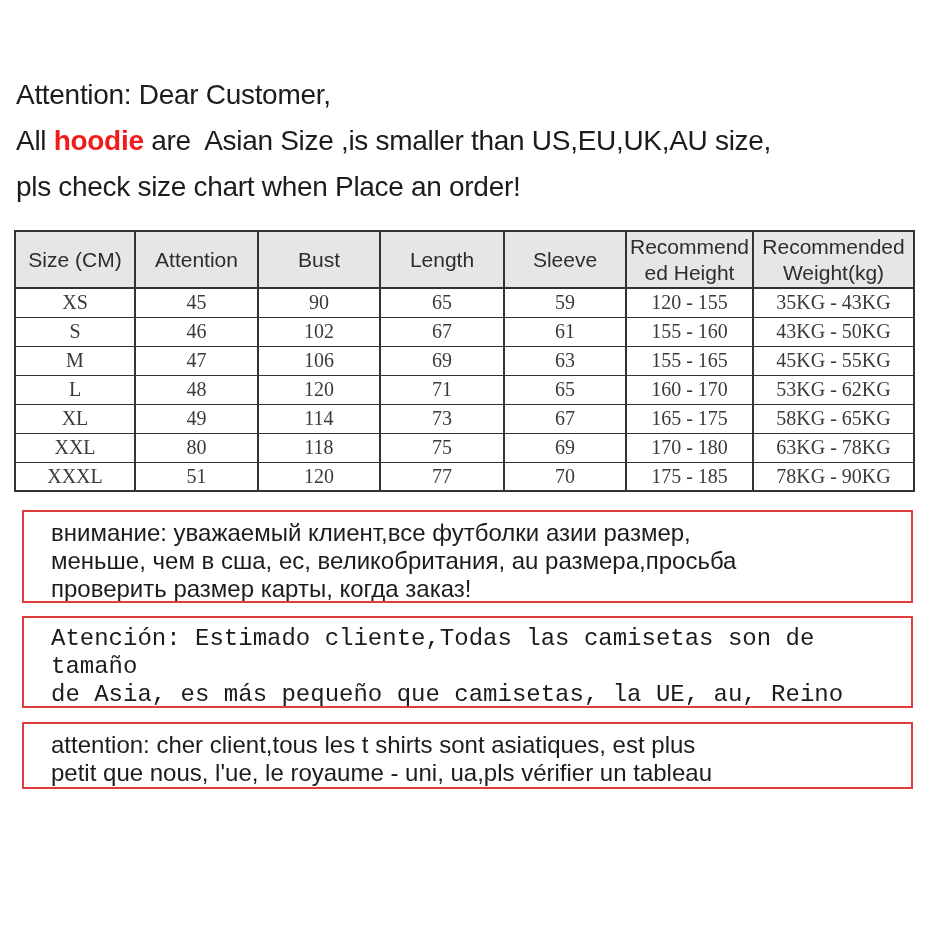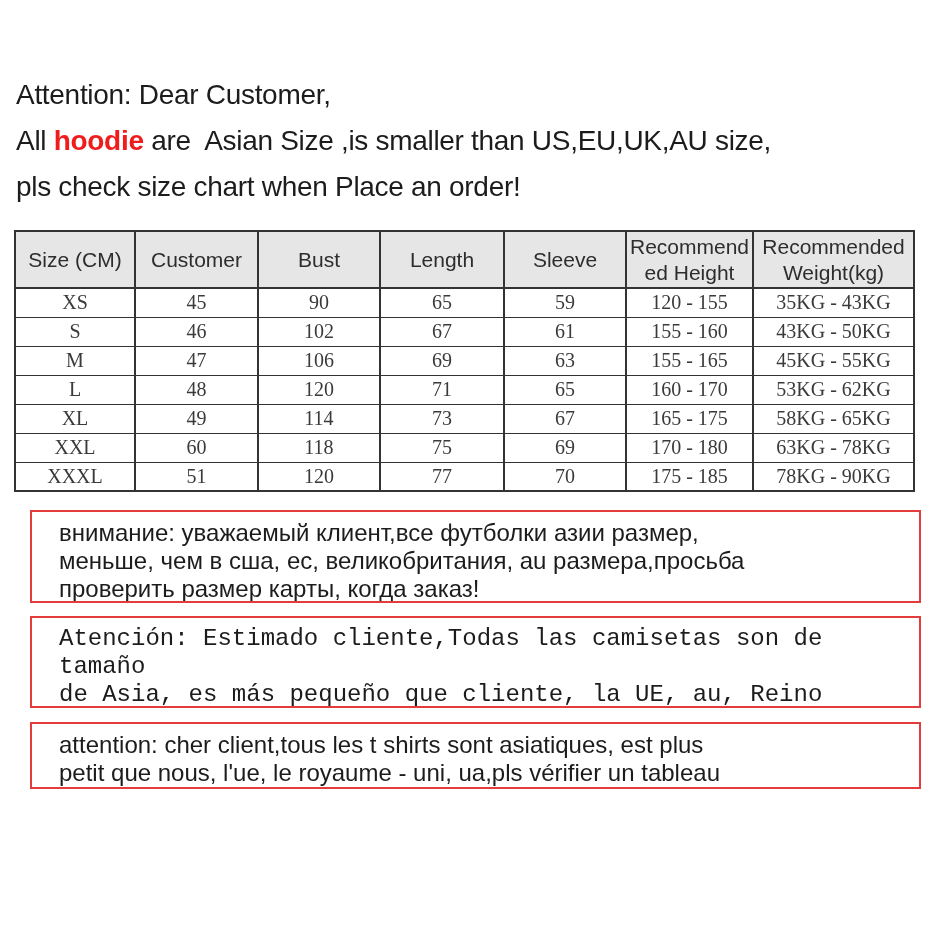--- a/index.html
+++ b/index.html
@@ -72,21 +72,20 @@
 
   
   .note-box {
     position: absolute;
     left: 22px;
     width: 891px;
     border: 2px solid var(--box-border-red);
     background: #ffffff;
     padding: 7px 10px 0 27px;
     overflow: hidden;
-    margin-left: 8px;
   }
   .note-line {
     font-size: 24px;
     line-height: 28px;
     color: var(--text-dark);
     white-space: pre-wrap;
   }
   .note-ru { top: 510px; height: 93px; }
   .note-es { top: 616px; height: 92px; font-family: Liberation Mono, monospace; }
   .note-fr { top: 722px; height: 67px; }
@@ -108,21 +107,21 @@
       <col style="width:123px">
       <col style="width:122px">
       <col style="width:124px">
       <col style="width:122px">
       <col style="width:127px">
       <col style="width:161px">
     </colgroup>
     <thead>
       <tr id="size-table-head-row">
           <th>Size (CM)</th>
-          <th>Customer</th>
+          <th>Attention</th>
           <th>Bust</th>
           <th>Length</th>
           <th>Sleeve</th>
           <th>Recommend
 ed Height</th>
           <th>Recommended
 Weight(kg)</th>
         </tr>
     </thead>
     <tbody id="size-table-body">
@@ -166,21 +165,21 @@
           <td>XL</td>
           <td>49</td>
           <td>114</td>
           <td>73</td>
           <td>67</td>
           <td>165 - 175</td>
           <td>58KG - 65KG</td>
         </tr>
         <tr>
           <td>XXL</td>
-          <td>60</td>
+          <td>80</td>
           <td>118</td>
           <td>75</td>
           <td>69</td>
           <td>170 - 180</td>
           <td>63KG - 78KG</td>
         </tr>
         <tr>
           <td>XXXL</td>
           <td>51</td>
           <td>120</td>
@@ -193,21 +192,21 @@
   </table>
 
   <div class="note-box note-ru">
     <div class="note-line">внимание: уважаемый клиент,все футболки азии размер,</div>
     <div class="note-line">меньше, чем в сша, ес, великобритания, au размера,просьба</div>
     <div class="note-line">проверить размер карты, когда заказ!</div>
   </div>
 
   <div class="note-box note-es">
     <div class="note-line">Atención: Estimado cliente,Todas las camisetas son de tamaño</div>
-    <div class="note-line">de Asia, es más pequeño que cliente, la UE, au, Reino</div>
+    <div class="note-line">de Asia, es más pequeño que camisetas, la UE, au, Reino</div>
   </div>
 
   <div class="note-box note-fr">
     <div class="note-line">attention: cher client,tous les t shirts sont asiatiques, est plus</div>
     <div class="note-line">petit que nous, l'ue, le royaume - uni, ua,pls vérifier un tableau</div>
     <div class="note-line">de calibrage en ordre!</div>
   </div>
 
 </div>
 

